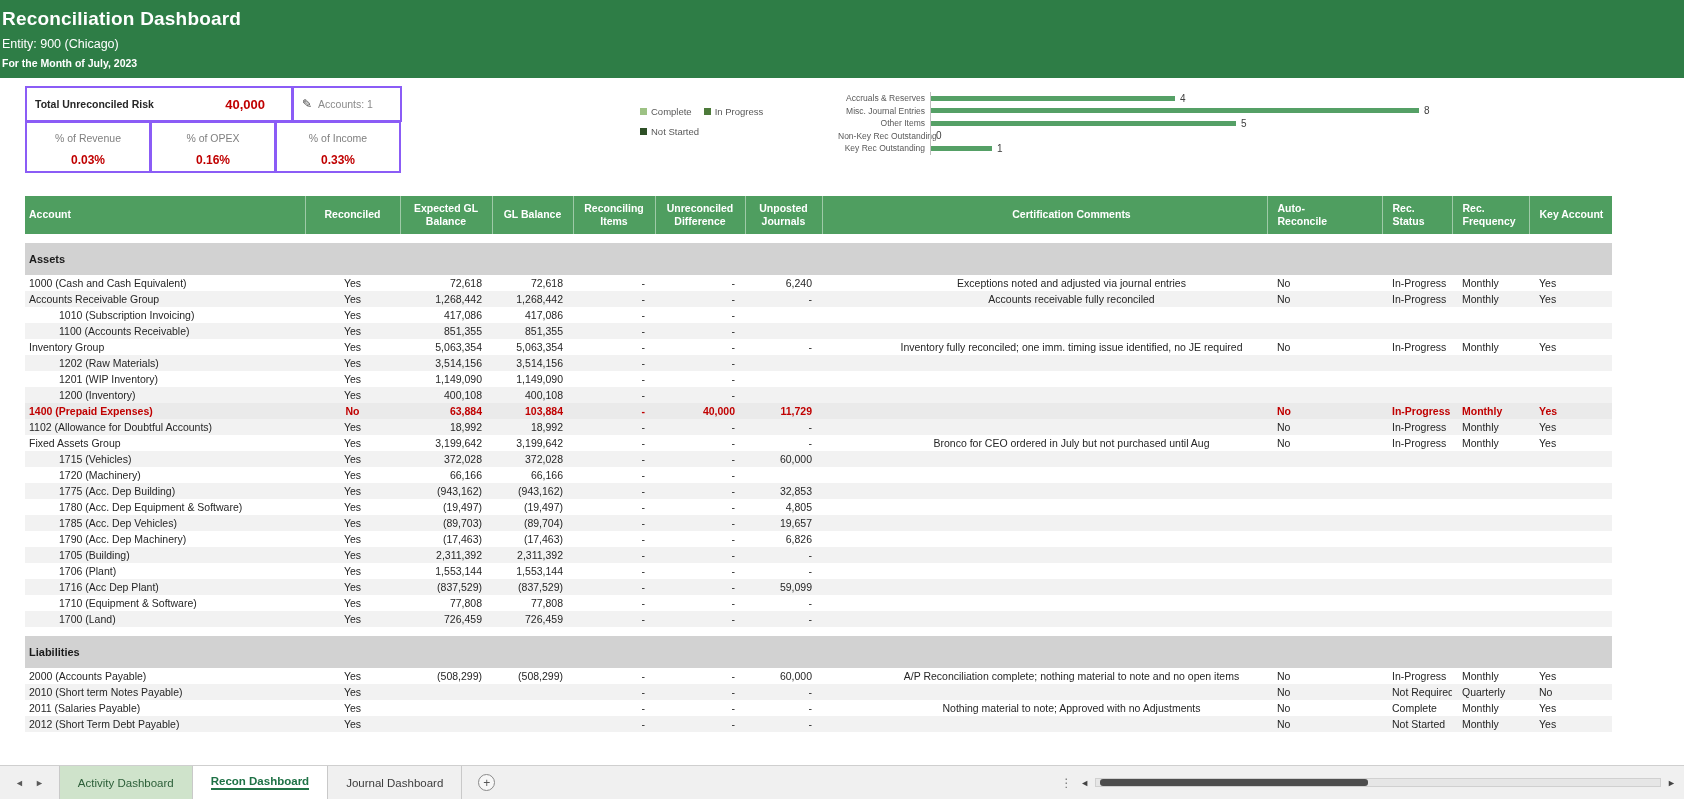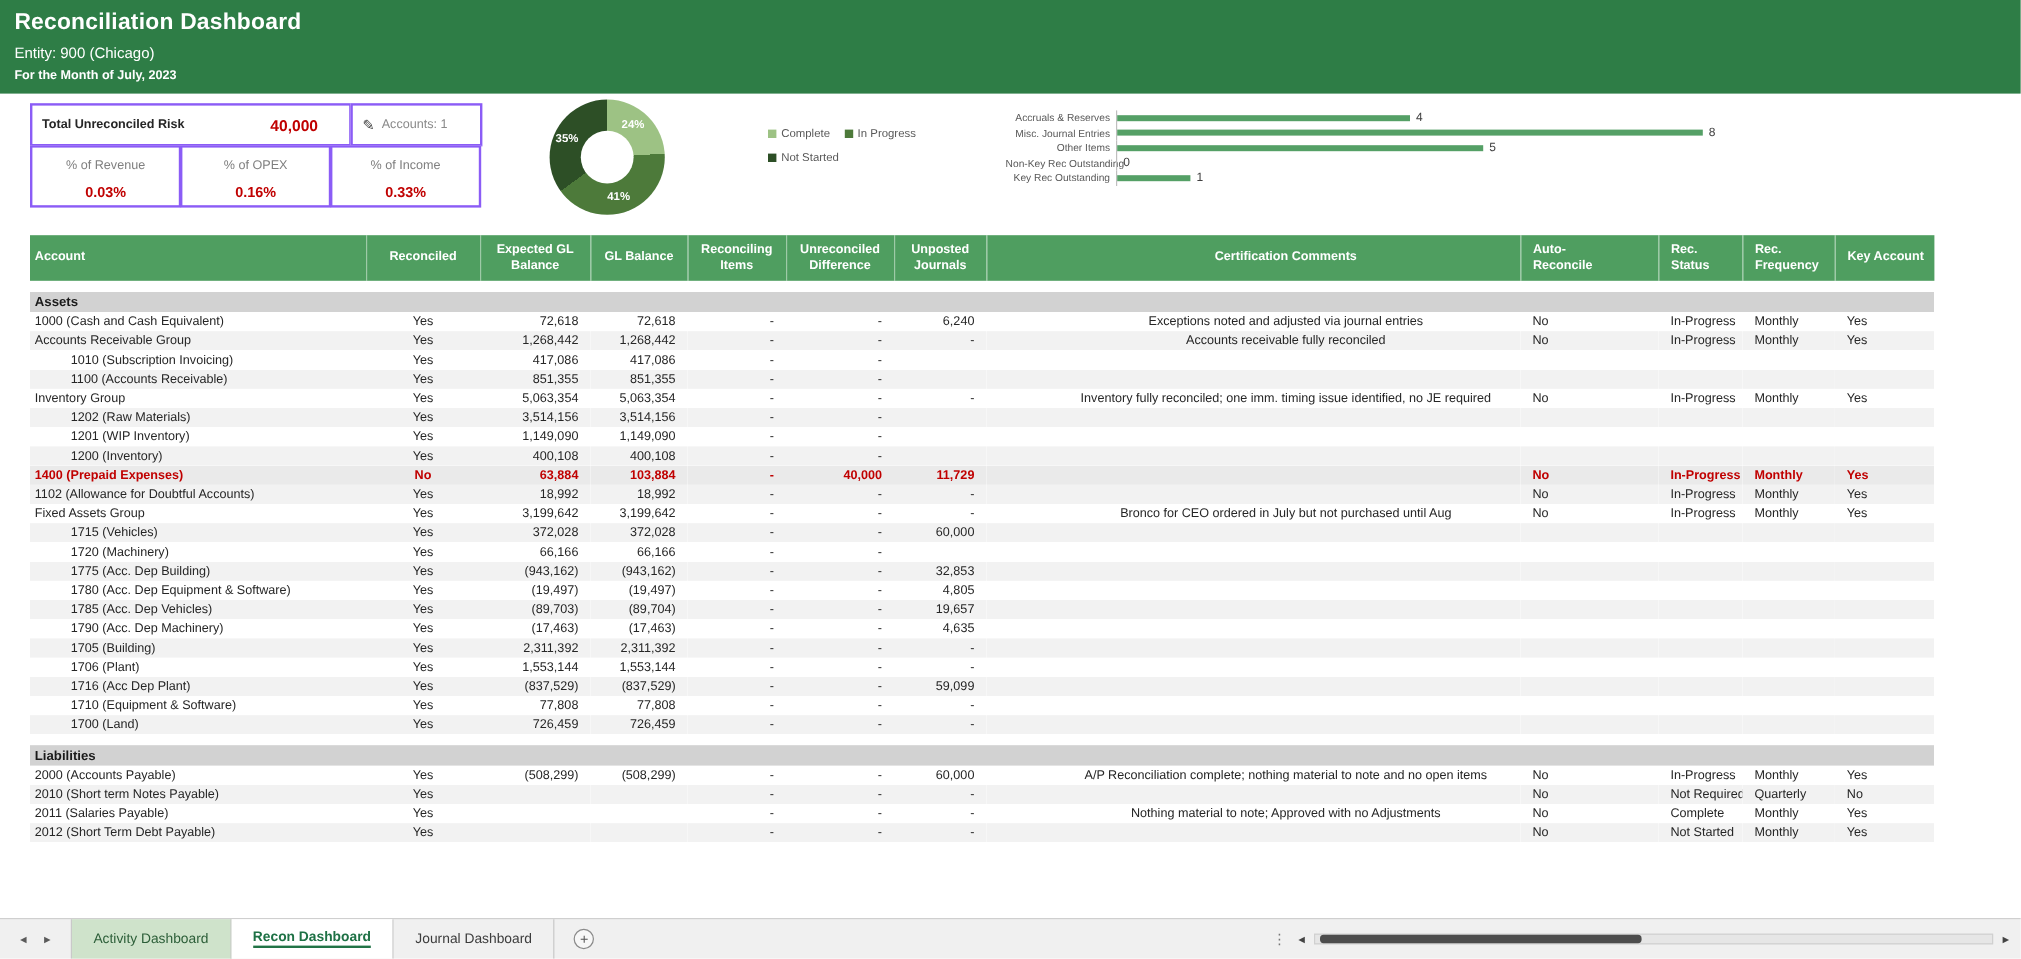--- a/index.html
+++ b/index.html
@@ -2,21 +2,21 @@
 <html><head>
 <meta charset="utf-8">
 <style>
   * { margin:0; padding:0; box-sizing:border-box; }
   body {
     width:1684px; height:799px; position:relative; overflow:hidden;
     background:#fff; color:#262626;
     font-family:"Liberation Sans", sans-serif;
   }
   
-  .banner { height:78px; background:#2e7d46; color:#fff; padding:8px 0 0 12px; }
+  .banner { height:78px; background:#2e7d46; color:#fff; padding:8px 0 0 2px; }
   .banner h1 { font-size:19px; font-weight:bold; letter-spacing:.2px; }
   .banner .entity { font-size:12.5px; margin-top:7px; }
   .banner .period { font-size:10.5px; font-weight:bold; margin-top:6px; }
 
   
   .top { position:relative; height:118px; }
   .kpis { position:absolute; left:25px; top:8px; font-size:10.5px; }
   .kpi-row { display:flex; }
   .kpi { border:2px solid #8b5cf6; background:#fff; }
   .kpi + .kpi { margin-left:-1px; }
@@ -56,21 +56,21 @@
              border-left:1px solid rgba(255,255,255,.45); }
   thead th:first-child { border-left:none; }
   .al-center { text-align:center; }
   .al-left { text-align:left; }
   th.acct { padding-left:4px; }
   th.cmt, td.cmt { padding-left:58px; text-align:center; }
   th.meta, td.meta { padding-left:10px; text-align:left; }
   tbody td { height:16px; padding:0 4px; white-space:nowrap; overflow:hidden; }
   tr.even { background:#fff; }
   tr.odd { background:#f2f2f2; }
-  tr.section td { background:#d2d2d2; font-weight:bold; font-size:11px; height:17px; padding-left:4px; color:#1a1a1a; }
+  tr.section td { background:#d2d2d2; font-weight:bold; font-size:11px; height:32px; padding-left:4px; color:#1a1a1a; }
   tr.spacer td { height:9px; background:#fff; }
   td.num { text-align:right; padding-right:10px; }
   td.ctr { text-align:center; }
   td.indent { padding-left:34px;margin-top:41px; }
   tr.alert { background:#eaeaea; }
   tr.alert td { color:#c00000; font-weight:bold; }
 
   
   .tabbar { position:absolute; left:0; bottom:0; width:1684px; height:34px; background:#f0f0f0;
             border-top:1px solid #cfcfcf; display:flex; align-items:stretch; font-size:11.5px; }
@@ -122,27 +122,20 @@
           <div class="lbl">% of OPEX</div>
           <div class="val">0.16%</div>
         </div>
         <div class="kpi kpi-pct">
           <div class="lbl">% of Income</div>
           <div class="val">0.33%</div>
         </div>
       </div>
     </div>
 
-    <div class="donut-wrap">
-      <div class="donut" style="background: conic-gradient(rgb(157, 194, 132) 0%, rgb(157, 194, 132) 24%, rgb(77, 122, 58) 24%, rgb(77, 122, 58) 65%, rgb(45, 79, 38) 65%, rgb(45, 79, 38) 100%);"></div>
-      <div class="hole"></div>
-    <span class="slice-label" style="left: 60px; top: 16px;">24%</span>
-        <span class="slice-label" style="left: 48px; top: 76px;">41%</span>
-        <span class="slice-label" style="left: 5px; top: 27px;">35%</span>
-      </div>
     <div class="legend">
         <span class="legend-item">
           <span class="swatch" style="background: rgb(157, 194, 132);"></span>
           <span>Complete</span>
         </span>
         <span class="legend-item">
           <span class="swatch" style="background: rgb(77, 122, 58);"></span>
           <span>In Progress</span>
         </span>
         <span class="legend-item">
@@ -460,21 +453,21 @@
             <td class="meta"></td>
             <td class="meta"></td>
           </tr>
           <tr class="even">
             <td class="indent">1790 (Acc. Dep Machinery)</td>
             <td class="ctr">Yes</td>
             <td class="num">(17,463)</td>
             <td class="num">(17,463)</td>
             <td class="num">-</td>
             <td class="num">-</td>
-            <td class="num">4,635</td>
+            <td class="num">6,826</td>
             <td class="cmt"></td>
             <td class="meta"></td>
             <td class="meta"></td>
             <td class="meta"></td>
             <td class="meta"></td>
           </tr>
           <tr class="odd">
             <td class="indent">1705 (Building)</td>
             <td class="ctr">Yes</td>
             <td class="num">2,311,392</td>

